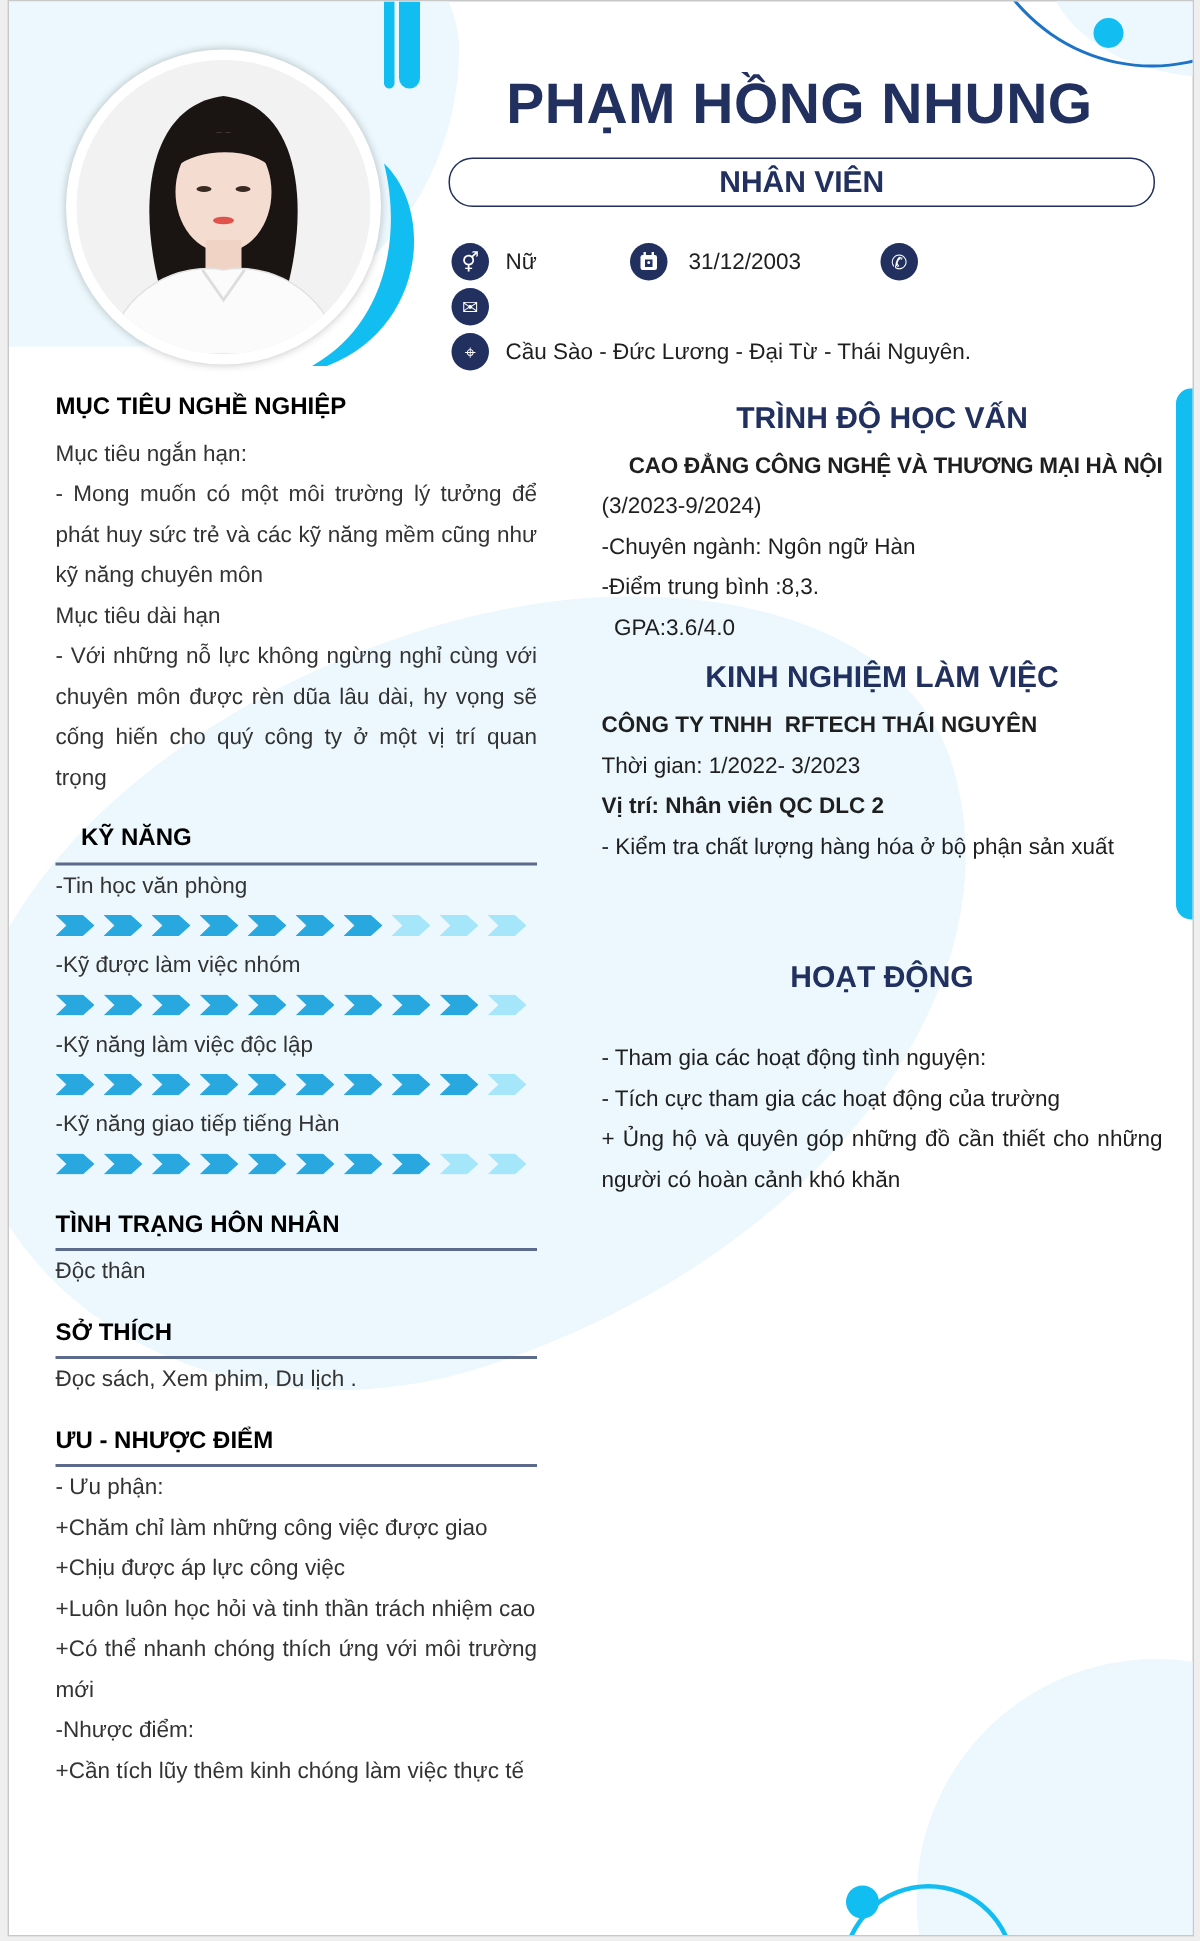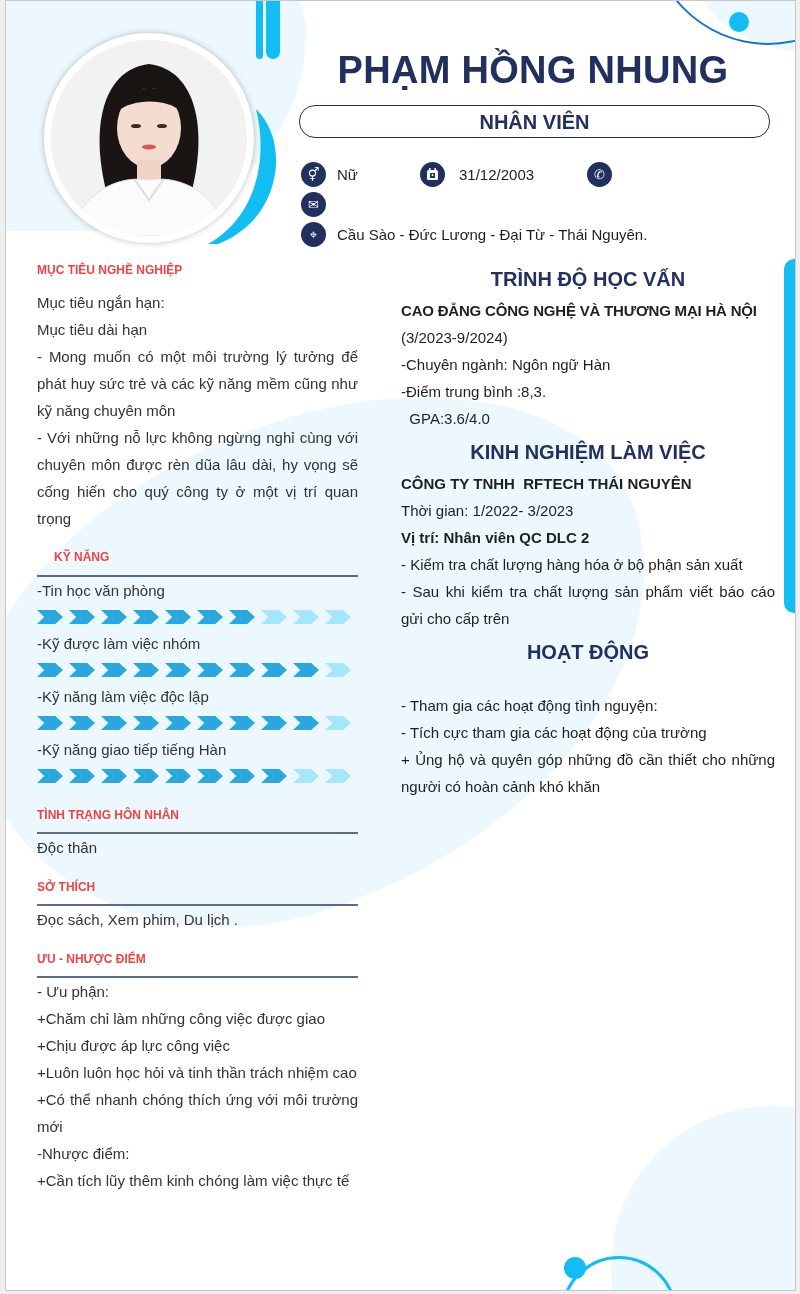--- a/index.html
+++ b/index.html
@@ -29,21 +29,21 @@
            background:#f3f3f3; }
 
   .name { position:absolute; left:292px; top:48px; width:470px; text-align:center; font-size:38px; font-weight:bold;
           color:#21305e; letter-spacing:0.3px; }
   .title-pill { position:absolute; left:293px; top:104px; width:469px; height:31px; border:1.5px solid #21305e;
                 border-radius:16px; text-align:center; line-height:32px; font-size:20px; font-weight:bold; color:#21305e; }
   .info { position:absolute; font-size:15px; color:#1f1f1f; display:flex; align-items:center; }
   .ico { width:25px; height:25px; border-radius:50%; background:#21305e; display:inline-flex; align-items:center;
          justify-content:center; color:#fff; font-size:13px; margin-right:11px; flex-shrink:0; }
 
-  .h-left { position:absolute; left:31px; font-size:12px; font-weight:bold; color:#ef4444;text-align:right; }
+  .h-left { position:absolute; left:31px; font-size:16px; font-weight:bold; color:#000000;text-align:right; }
   .h-line { position:absolute; left:31px; width:321px; height:2px; background:#5c6a8c; }
   .txt { position:absolute; left:31px; width:321px; font-size:15px; line-height:27px; color:#333; text-align:justify; }
   .txt p { margin:0; }
   .skill-label { position:absolute; left:31px; font-size:15px; color:#333; }
   .chevrons { position:absolute; left:31px; display:flex; gap:6px; }
   .chev { width:26px; height:14px; clip-path:polygon(0 0, 70% 0, 100% 50%, 70% 100%, 0 100%, 28% 50%); }
 
   .h-right { position:absolute; left:395px; width:374px; text-align:center; font-size:20px; font-weight:bold; color:#21305e; }
   .rtxt { position:absolute; left:395px; width:374px; font-size:15px; line-height:27px; color:#1f1f1f; text-align:justify; }
   .rtxt p { margin:0; }
@@ -114,22 +114,22 @@
     <span></span>
   </div>
   <div class="info" style="left:295px; top:221px;">
     <span class="ico">⌖</span>
     <span>Cầu Sào - Đức Lương - Đại Từ - Thái Nguyên.</span>
   </div>
 
   <div class="h-left" style="top:262px;">MỤC TIÊU NGHỀ NGHIỆP</div>
   <div class="txt" style="top:288px;">
     <p>Mục tiêu ngắn hạn:</p>
+    <p>- Mong muốn có một môi trường lý tưởng để phát huy sức trẻ và các kỹ năng mềm cũng như kỹ năng chuyên môn</p>
     <p>Mục tiêu dài hạn</p>
-    <p>- Mong muốn có một môi trường lý tưởng để phát huy sức trẻ và các kỹ năng mềm cũng như kỹ năng chuyên môn</p>
     <p>- Với những nỗ lực không ngừng nghỉ cùng với chuyên môn được rèn dũa lâu dài, hy vọng sẽ cống hiến cho quý công ty ở một vị trí quan trọng</p>
   </div>
 
   <div class="h-left" style="top:549px;margin-left:17px;">KỸ NĂNG</div>
   <div class="h-line" style="top:574px;"></div>
 
   <div class="skill-label" style="top:581px;">-Tin học văn phòng</div>
   <div class="chevrons" style="top:609px;">
       <span class="chev" style="background: rgb(41, 168, 224);"></span>
       <span class="chev" style="background: rgb(41, 168, 224);"></span>
@@ -197,34 +197,33 @@
     <p>+Chăm chỉ làm những công việc được giao</p>
     <p>+Chịu được áp lực công việc</p>
     <p>+Luôn luôn học hỏi và tinh thần trách nhiệm cao</p>
     <p>+Có thể nhanh chóng thích ứng với môi trường mới</p>
     <p>-Nhược điểm:</p>
     <p>+Cần tích lũy thêm kinh chóng làm việc thực tế</p>
   </div>
 
   <div class="h-right" style="top:267px;">TRÌNH ĐỘ HỌC VẤN</div>
   <div class="rtxt" style="top:296px;">
-    <p class="b" style="text-align:left; letter-spacing:-0.2px;">CAO ĐẲNG CÔNG NGHỆ VÀ THƯƠNG MẠI HÀ NỘI</p>
+    <p class="b" style="text-align:right; letter-spacing:-0.2px;">CAO ĐẲNG CÔNG NGHỆ VÀ THƯƠNG MẠI HÀ NỘI</p>
     <p>(3/2023-9/2024)</p>
     <p>-Chuyên ngành: Ngôn ngữ Hàn</p>
     <p>-Điểm trung bình :8,3.</p>
     <p style="white-space:pre;">  GPA:3.6/4.0</p>
   </div>
 
   <div class="h-right" style="top:440px;">KINH NGHIỆM LÀM VIỆC</div>
   <div class="rtxt" style="top:469px;">
     <p class="b" style="white-space:pre;">CÔNG TY TNHH  RFTECH THÁI NGUYÊN</p>
     <p>Thời gian: 1/2022- 3/2023</p>
     <p class="b">Vị trí: Nhân viên QC DLC 2</p>
     <p>- Kiểm tra chất lượng hàng hóa ở bộ phận sản xuất</p>
-    <p>- Sau khi kiểm tra chất lượng sản phẩm viết báo cáo gửi cho cấp trên</p>
   </div>
 
   <div class="h-right" style="top:640px;">HOẠT ĐỘNG</div>
   <div class="rtxt" style="top:691px;">
     <p>- Tham gia các hoạt động tình nguyện:</p>
     <p>- Tích cực tham gia các hoạt động của trường</p>
     <p>+ Ủng hộ và quyên góp những đồ cần thiết cho những người có hoàn cảnh khó khăn</p>
   </div>
 </div>
 

